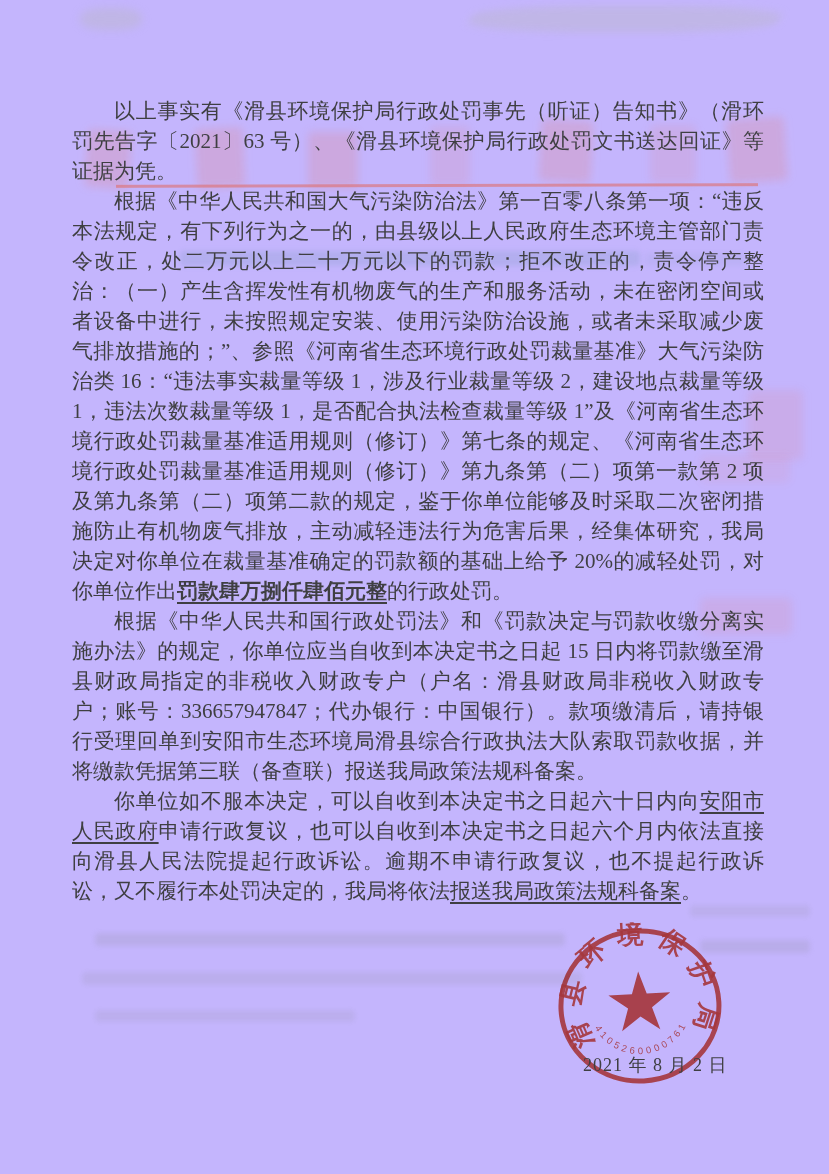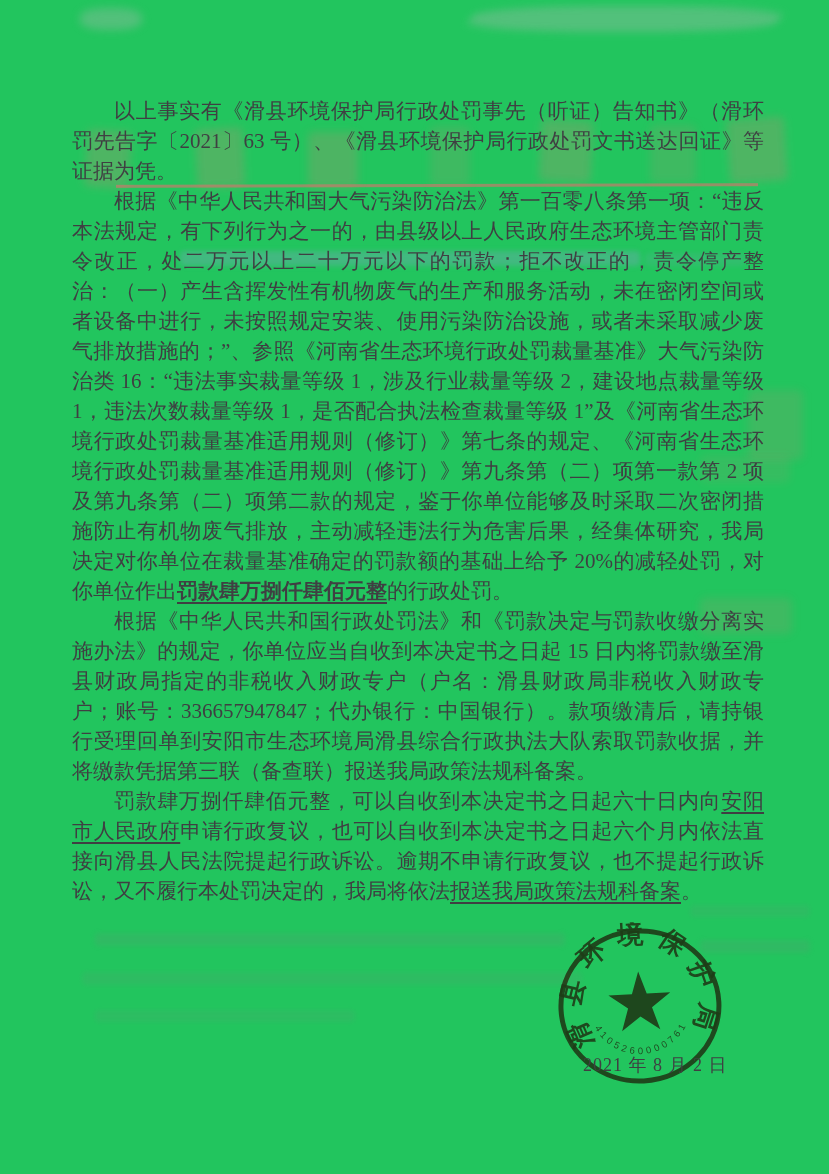--- a/index.html
+++ b/index.html
@@ -1,18 +1,18 @@
 <!DOCTYPE html>
 <html><head>
 <meta charset="utf-8">
 <style>
   html,body { margin:0; padding:0; background:#e9e9e9; }
   .page {
     position:relative; width:829px; height:1174px; margin:0 auto;
-    background:#22c55e; overflow:hidden;
+    background:#c4b5fd; overflow:hidden;
     font-family:"Liberation Serif","DejaVu Serif",serif;
   }
   .doc-text {
     position:absolute; left:72px; top:96px; width:692px; z-index:1;
     color:#3f3f42; font-size:21px; line-height:30px; text-align:justify;
   }
   .para { margin:0; text-indent:2em; }
   .seg-u { text-decoration:underline; text-underline-offset:4px; text-decoration-thickness:1.5px; }
   .seg-b { font-weight:bold;margin-top:32px; }
   .date-line {
@@ -61,21 +61,21 @@
   <div class="art bleed-gray" style="left:95px;top:933px;width:470px;height:13px;"></div>
   <div class="art bleed-gray" style="left:82px;top:972px;width:500px;height:13px;opacity:.85;"></div>
   <div class="art bleed-gray" style="left:95px;top:1010px;width:260px;height:12px;opacity:.8;"></div>
   <div class="art bleed-gray" style="left:690px;top:905px;width:120px;height:12px;opacity:.8;"></div>
   <div class="art bleed-gray" style="left:700px;top:940px;width:110px;height:13px;"></div>
 
   <div class="doc-text" id="doc-body">
       <p class="para"><span>以上事实有《滑县环境保护局行政处罚事先（听证）告知书》（滑环罚先告字〔2021〕63 号）、《滑县环境保护局行政处罚文书送达回证》等证据为凭。</span></p>
       <p class="para"><span>根据《中华人民共和国大气污染防治法》第一百零八条第一项：“违反本法规定，有下列行为之一的，由县级以上人民政府生态环境主管部门责令改正，处二万元以上二十万元以下的罚款；拒不改正的，责令停产整治：（一）产生含挥发性有机物废气的生产和服务活动，未在密闭空间或者设备中进行，未按照规定安装、使用污染防治设施，或者未采取减少废气排放措施的；”、参照《河南省生态环境行政处罚裁量基准》大气污染防治类 16：“违法事实裁量等级 1，涉及行业裁量等级 2，建设地点裁量等级 1，违法次数裁量等级 1，是否配合执法检查裁量等级 1”及《河南省生态环境行政处罚裁量基准适用规则（修订）》第七条的规定、《河南省生态环境行政处罚裁量基准适用规则（修订）》第九条第（二）项第一款第 2 项及第九条第（二）项第二款的规定，鉴于你单位能够及时采取二次密闭措施防止有机物废气排放，主动减轻违法行为危害后果，经集体研究，我局决定对你单位在裁量基准确定的罚款额的基础上给予 20%的减轻处罚，对你单位作出</span><span class="seg-u seg-b">罚款肆万捌仟肆佰元整</span><span>的行政处罚。</span></p>
       <p class="para"><span>根据《中华人民共和国行政处罚法》和《罚款决定与罚款收缴分离实施办法》的规定，你单位应当自收到本决定书之日起 15 日内将罚款缴至滑县财政局指定的非税收入财政专户（户名：滑县财政局非税收入财政专户；账号：336657947847；代办银行：中国银行）。款项缴清后，请持银行受理回单到安阳市生态环境局滑县综合行政执法大队索取罚款收据，并将缴款凭据第三联（备查联）报送我局政策法规科备案。</span></p>
-      <p class="para"><span>罚款肆万捌仟肆佰元整，可以自收到本决定书之日起六十日内向</span><span class="seg-u">安阳市人民政府</span><span>申请行政复议，也可以自收到本决定书之日起六个月内依法直接向滑县人民法院提起行政诉讼。逾期不申请行政复议，也不提起行政诉讼，又不履行本处罚决定的，我局将依法</span><span class="seg-u">报送我局政策法规科备案</span><span>。</span></p>
+      <p class="para"><span>你单位如不服本决定，可以自收到本决定书之日起六十日内向</span><span class="seg-u">安阳市人民政府</span><span>申请行政复议，也可以自收到本决定书之日起六个月内依法直接向滑县人民法院提起行政诉讼。逾期不申请行政复议，也不提起行政诉讼，又不履行本处罚决定的，我局将依法</span><span class="seg-u">报送我局政策法规科备案</span><span>。</span></p>
     </div>
 
   <div class="date-line">2021 年 8 月 2 日</div>
 
   <div class="seal-wrap">
     <svg width="180" height="170" viewBox="0 0 180 170">
       <defs>
         <path id="arcTop" d="M 43.5 116.3 A 59 59 0 1 1 136.5 116.3" fill="none"></path>
         <path id="arcBottom" d="M 41.1 97.8 A 52 52 0 0 0 138.9 97.8" fill="none"></path>
       </defs>

